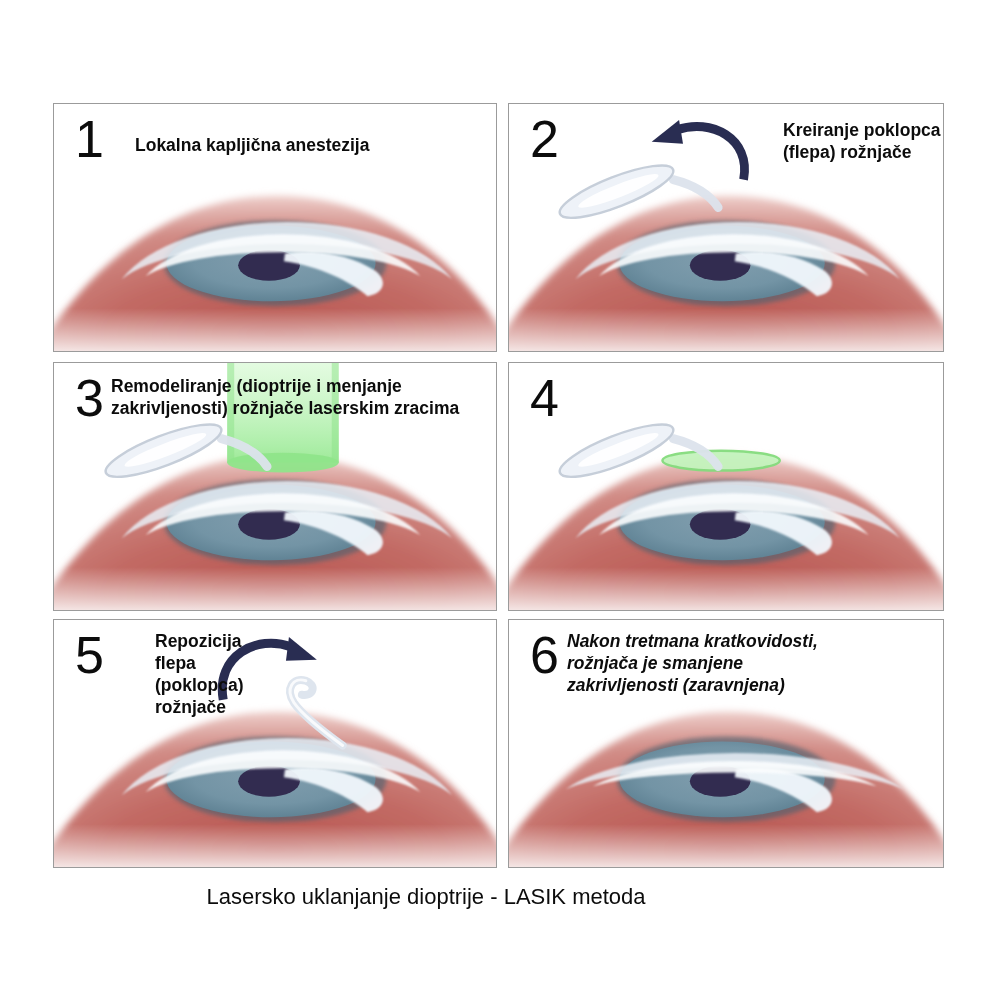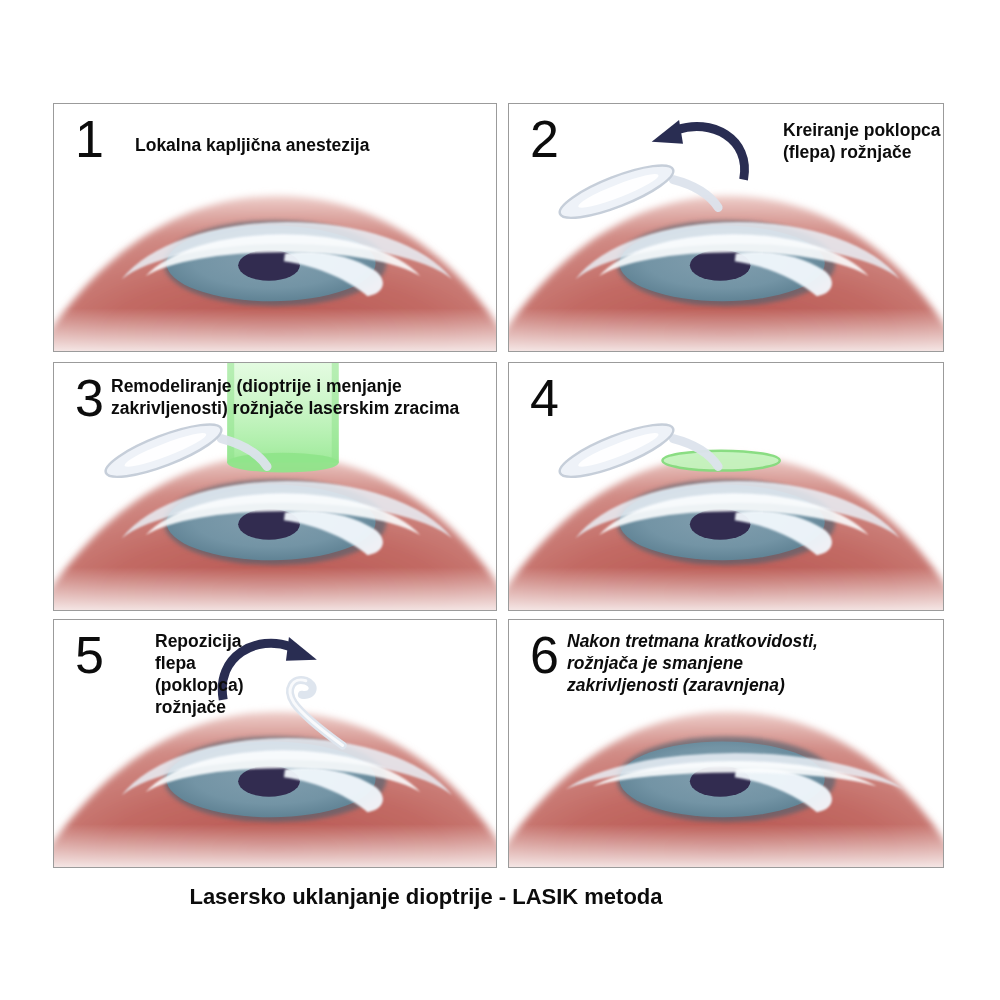--- a/index.html
+++ b/index.html
@@ -26,21 +26,21 @@
     position:absolute;font-size:17.5px;font-weight:700;line-height:1.25;color:#0c0c0c;
     white-space:pre-line;z-index:3;
   }
   .p1 .step-caption{left:57px;top:31px;margin-left:24px;}
   .p2 .step-caption{left:274px;top:16px;}
   .p3 .step-caption{left:57px;top:13px;}
   .p5 .step-caption{left:61px;top:11px;margin-left:40px;}
   .p6 .step-caption{left:58px;top:11px;font-style:italic;}
   .footer-title{
     position:absolute;left:0;top:884px;width:852px;text-align:center;
-    font-size:22px;font-weight:700;color:#0c0c0c;
+    font-size:22px;font-weight:400;color:#0c0c0c;
   }
   .defs-holder{position:absolute;width:0;height:0;overflow:hidden;}
 </style>
 </head>
 <body>
 
 <div id="stage">
 
   <svg class="defs-holder" aria-hidden="true">
     <defs>

